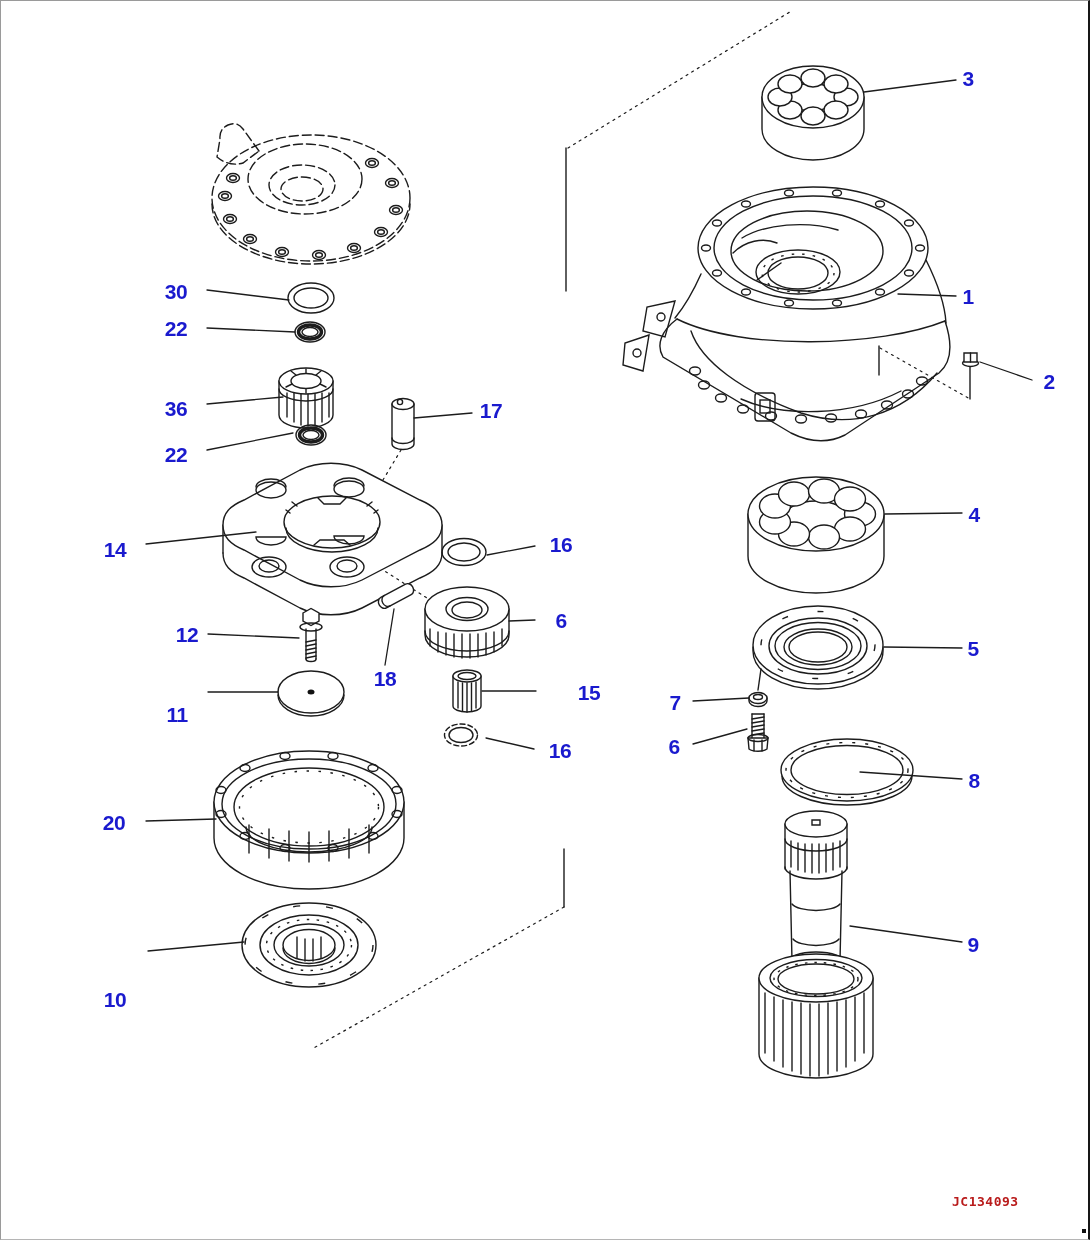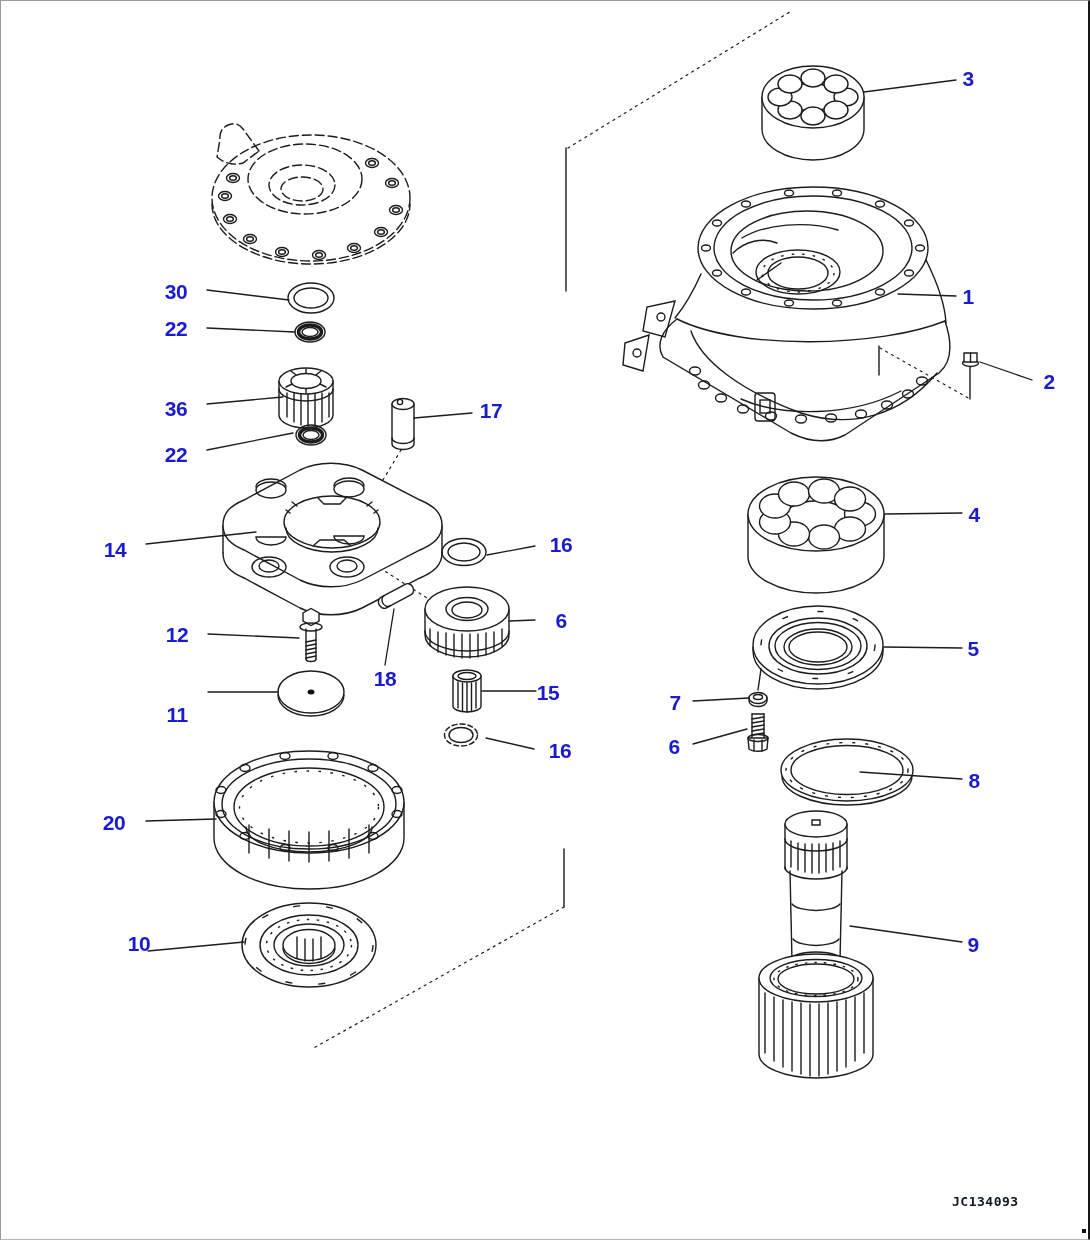--- a/index.html
+++ b/index.html
@@ -24,21 +24,21 @@
   svg .ld{stroke-width:1.3;}
   svg .blk{fill:#111; stroke:none;}
   .callout{
     position:absolute; transform:translate(-50%,-50%);
     color:var(--accent); font-weight:bold; font-size:21px; line-height:1;
     letter-spacing:-0.5px; white-space:nowrap;
   }
   .figcode{
     position:absolute; left:951px; top:1193px;
     font-family:"DejaVu Sans Mono", monospace; font-weight:bold;
-    font-size:13px; letter-spacing:0.5px; color:#0f172a;
+    font-size:13px; letter-spacing:0.5px; color:#b91c1c;
   }
 </style>
 </head>
 <body>
 
 <div class="page">
 
 <svg class="diagram" width="1090" height="1240" viewBox="0 0 1090 1240">
 
   <g>
@@ -462,31 +462,31 @@
       <div class="callout" style="left: 967px; top: 77px;">3</div>
       <div class="callout" style="left: 967px; top: 295px;">1</div>
       <div class="callout" style="left: 1048px; top: 380px;">2</div>
       <div class="callout" style="left: 175px; top: 290px;">30</div>
       <div class="callout" style="left: 175px; top: 327px;">22</div>
       <div class="callout" style="left: 175px; top: 407px;">36</div>
       <div class="callout" style="left: 175px; top: 453px;">22</div>
       <div class="callout" style="left: 490px; top: 397px; margin-top: 12px;">17</div>
       <div class="callout" style="left: 114px; top: 548px;">14</div>
       <div class="callout" style="left: 560px; top: 543px;">16</div>
-      <div class="callout" style="left: 176px; top: 633px;">12</div>
+      <div class="callout" style="left: 186px; top: 633px;">12</div>
       <div class="callout" style="left: 560px; top: 619px;">6</div>
       <div class="callout" style="left: 384px; top: 677px;">18</div>
       <div class="callout" style="left: 176px; top: 713px;">11</div>
-      <div class="callout" style="left: 547px; top: 691px;">15</div>
+      <div class="callout" style="left: 588px; top: 691px;">15</div>
       <div class="callout" style="left: 559px; top: 749px;">16</div>
       <div class="callout" style="left: 674px; top: 701px;">7</div>
       <div class="callout" style="left: 673px; top: 745px;">6</div>
       <div class="callout" style="left: 973px; top: 513px;">4</div>
       <div class="callout" style="left: 972px; top: 647px;">5</div>
       <div class="callout" style="left: 973px; top: 779px;">8</div>
       <div class="callout" style="left: 972px; top: 943px;">9</div>
       <div class="callout" style="left: 113px; top: 821px;">20</div>
-      <div class="callout" style="left: 114px; top: 942px; margin-left: 24px;">10</div>
+      <div class="callout" style="left: 114px; top: 998px;">10</div>
     </div>
 
 <div class="figcode">JC134093</div>
 
 </div>
 
 </body></html>

